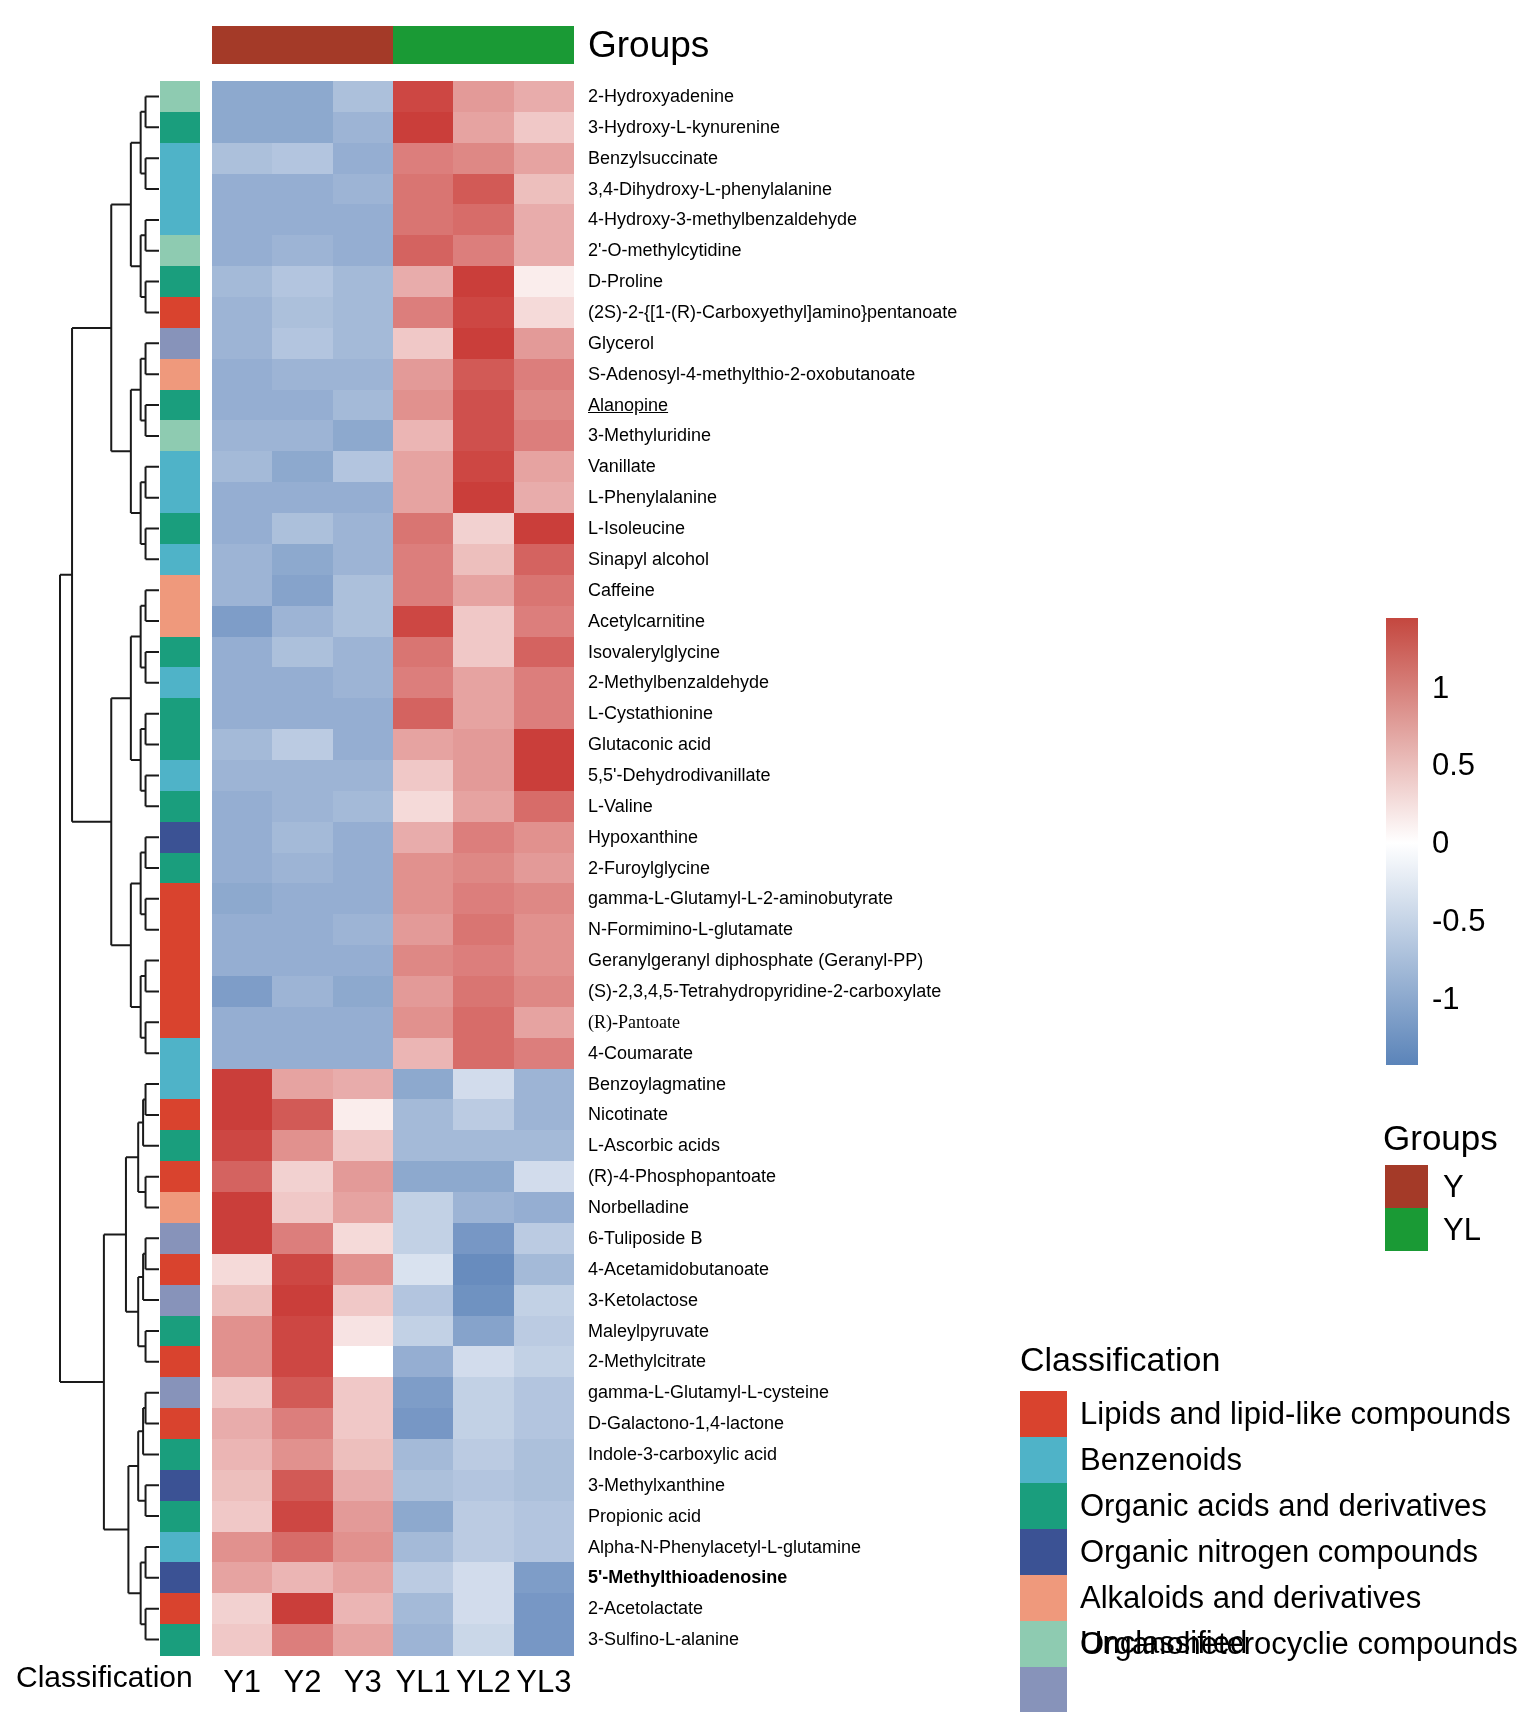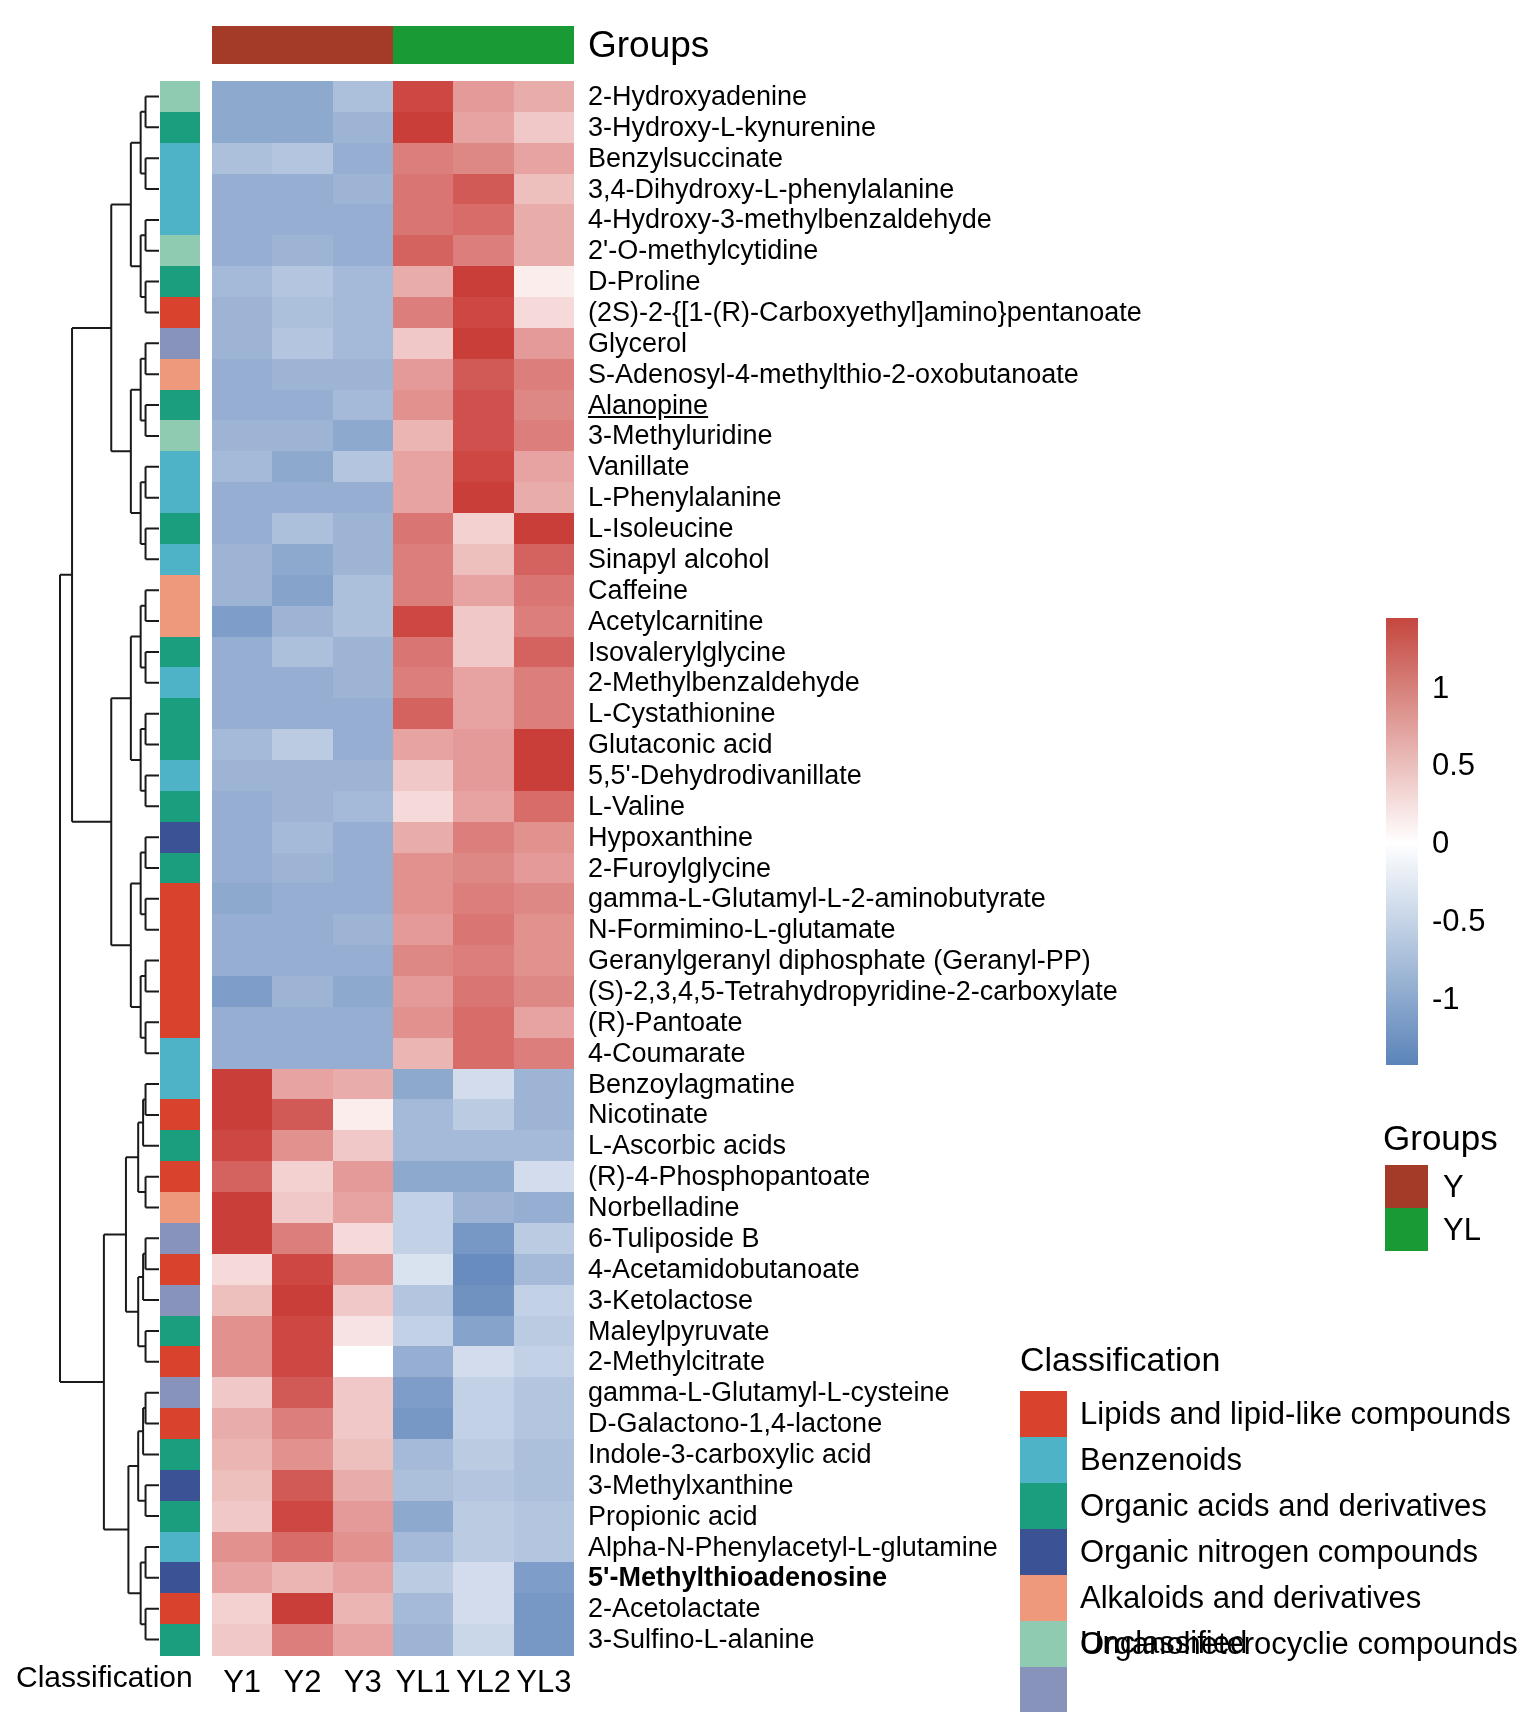--- a/index.html
+++ b/index.html
@@ -10,21 +10,21 @@
   #dendrogram{position:absolute;left:0;top:0;}
   #class-strip{position:absolute;left:160px;top:81px;width:40px;height:1574px;}
   .class-cell{position:absolute;left:0;width:40px;}
   #group-bar{position:absolute;left:212px;top:26px;width:362px;height:38px;display:flex;}
   .group-seg{height:100%;}
   #groups-bar-title{position:absolute;left:588px;top:24px;font-size:37px;}
   #heatmap{position:absolute;left:212px;top:81px;width:362px;height:1574px;}
   .hm-row{position:absolute;left:0;width:362px;display:flex;}
   .hm-cell{flex:1 1 auto;height:100%;}
   #row-labels{position:absolute;left:588px;top:0;}
-  .row-label{position:absolute;left:0;white-space:nowrap;font-size:27px;text-align:center;}
+  .row-label{position:absolute;left:0;white-space:nowrap;font-size:18px;text-align:center;}
   #col-labels .col-label{position:absolute;width:90px;text-align:center;font-size:31px;}
   #bottom-class-label{position:absolute;left:16px;top:1660px;font-size:30px;}
   #colorbar{position:absolute;left:1386px;top:618px;width:32px;height:447px;}
   .cbar-tick{position:absolute;left:1432px;width:90px;font-size:31px;line-height:30px;}
   #groups-legend-title{position:absolute;left:1383px;top:1118px;font-size:35px;}
   .glegend-swatch{position:absolute;left:1385px;width:43px;height:43px;}
   .glegend-label{position:absolute;left:1443px;height:43px;line-height:43px;font-size:31px;}
   #class-legend-title{position:absolute;left:1020px;top:1340px;font-size:34px;}
   .clegend-swatch{position:absolute;left:1020px;width:47px;height:46px;}
   .clegend-label{position:absolute;left:1080px;height:46px;line-height:46px;font-size:31px;white-space:nowrap;}
@@ -534,21 +534,21 @@
       <div class="row-label" style="top: 698.255px; height: 30.8627px; line-height: 30.8627px;">L-Cystathionine</div>
       <div class="row-label" style="top: 729.118px; height: 30.8627px; line-height: 30.8627px;">Glutaconic acid</div>
       <div class="row-label" style="top: 759.98px; height: 30.8627px; line-height: 30.8627px;">5,5'-Dehydrodivanillate</div>
       <div class="row-label" style="top: 790.843px; height: 30.8627px; line-height: 30.8627px;">L-Valine</div>
       <div class="row-label" style="top: 821.706px; height: 30.8627px; line-height: 30.8627px;">Hypoxanthine</div>
       <div class="row-label" style="top: 852.569px; height: 30.8627px; line-height: 30.8627px;">2-Furoylglycine</div>
       <div class="row-label" style="top: 883.431px; height: 30.8627px; line-height: 30.8627px;">gamma-L-Glutamyl-L-2-aminobutyrate</div>
       <div class="row-label" style="top: 914.294px; height: 30.8627px; line-height: 30.8627px;">N-Formimino-L-glutamate</div>
       <div class="row-label" style="top: 945.157px; height: 30.8627px; line-height: 30.8627px;">Geranylgeranyl diphosphate (Geranyl-PP)</div>
       <div class="row-label" style="top: 976.02px; height: 30.8627px; line-height: 30.8627px;">(S)-2,3,4,5-Tetrahydropyridine-2-carboxylate</div>
-      <div class="row-label" style="top: 1006.88px; height: 30.8627px; line-height: 30.8627px;">(R)-Pantoate</div>
+      <div class="row-label" style="top: 1006.88px; height: 30.8627px; line-height: 30.8627px; font-family: Liberation Serif, serif;">(R)-Pantoate</div>
       <div class="row-label" style="top: 1037.75px; height: 30.8627px; line-height: 30.8627px;">4-Coumarate</div>
       <div class="row-label" style="top: 1068.61px; height: 30.8627px; line-height: 30.8627px;">Benzoylagmatine</div>
       <div class="row-label" style="top: 1099.47px; height: 30.8627px; line-height: 30.8627px;">Nicotinate</div>
       <div class="row-label" style="top: 1130.33px; height: 30.8627px; line-height: 30.8627px;">L-Ascorbic acids</div>
       <div class="row-label" style="top: 1161.2px; height: 30.8627px; line-height: 30.8627px;">(R)-4-Phosphopantoate</div>
       <div class="row-label" style="top: 1192.06px; height: 30.8627px; line-height: 30.8627px;">Norbelladine</div>
       <div class="row-label" style="top: 1222.92px; height: 30.8627px; line-height: 30.8627px;">6-Tuliposide B</div>
       <div class="row-label" style="top: 1253.78px; height: 30.8627px; line-height: 30.8627px;">4-Acetamidobutanoate</div>
       <div class="row-label" style="top: 1284.65px; height: 30.8627px; line-height: 30.8627px;">3-Ketolactose</div>
       <div class="row-label" style="top: 1315.51px; height: 30.8627px; line-height: 30.8627px;">Maleylpyruvate</div>

